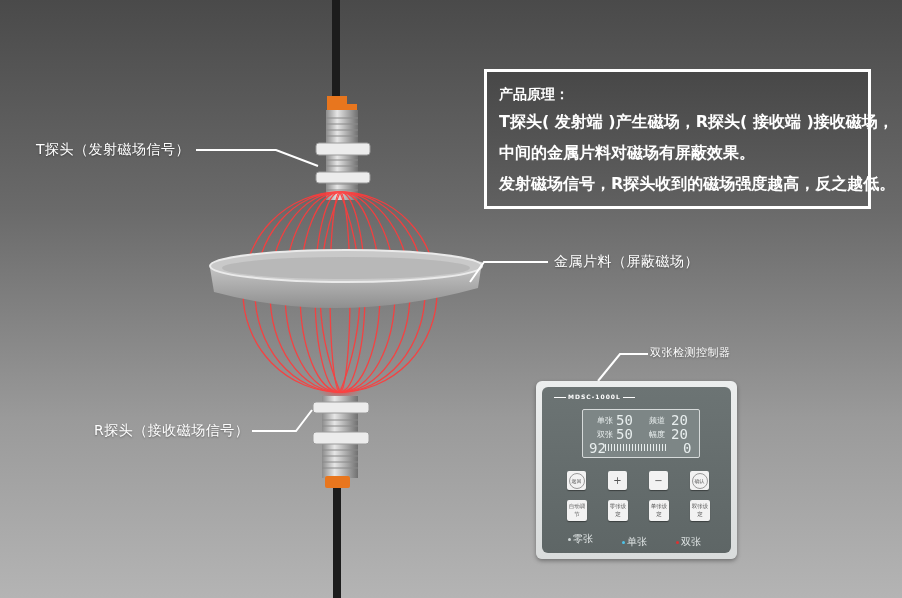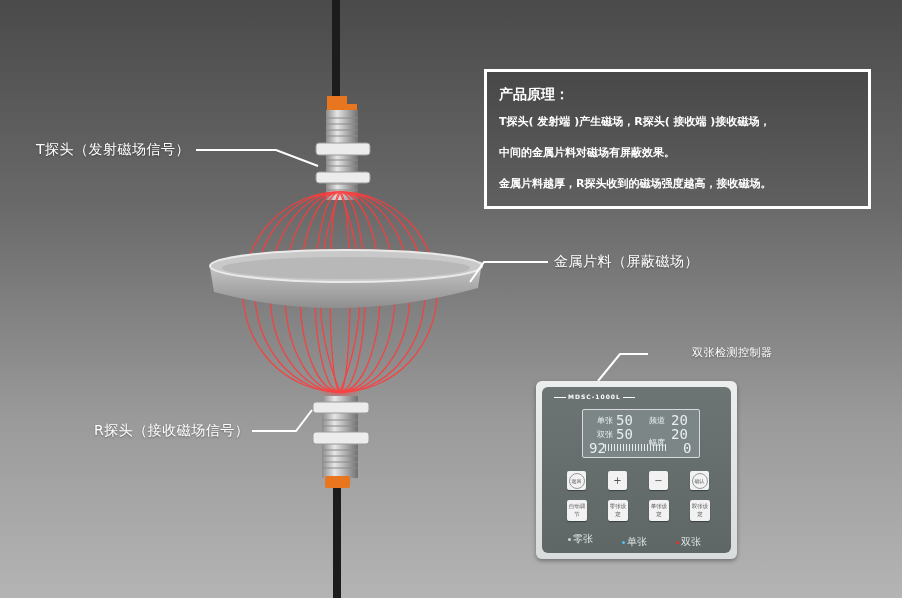--- a/index.html
+++ b/index.html
@@ -17,21 +17,21 @@
     text-shadow: 0 1px 2px rgba(0,0,0,0.35);
   }
 
   .info-box {
     position: absolute; left: 484px; top: 69px; width: 387px; height: 140px;
     border: 3px solid #ffffff; box-sizing: border-box;
     background: linear-gradient(180deg, rgba(70,70,70,0.9), rgba(95,95,95,0.9));
     padding: 12px 12px 0 12px; color: #fff;
   }
   .info-title { font-weight: bold; font-size: 14px; height: 28px; line-height: 20px; }
-  .info-line { font-weight: bold; font-size: 11px; height: 31px; line-height: 20px; white-space: nowrap; }
+  .info-line { font-weight: bold; font-size: 16px; height: 31px; line-height: 20px; white-space: nowrap; }
 
   
   .controller {
     position: absolute; left: 536px; top: 381px; width: 201px; height: 178px;
     background: linear-gradient(180deg, #eceeee, #d9dcdc);
     border-radius: 6px; box-shadow: 0 2px 4px rgba(0,0,0,0.35);
   }
   .ctrl-face {
     position: absolute; left: 6px; top: 6px; right: 6px; bottom: 6px;
     background: linear-gradient(180deg, #6c7474, #5e6666);
@@ -140,41 +140,41 @@
       <polyline points="196,150 276,150 318,166"></polyline>
       <polyline points="548,262 484,262 470,282"></polyline>
       <polyline points="252,431 296,431 312,410"></polyline>
       <polyline points="648,354 620,354 598,381"></polyline>
     </g>
   </svg>
 
   <div class="label" style="left:36px; top:141px;">T探头（发射磁场信号）</div>
   <div class="label" style="left:554px; top:253px;">金属片料（屏蔽磁场）</div>
   <div class="label" style="left:94px; top:422px;">R探头（接收磁场信号）</div>
-  <div class="label" style="left:650px; top:345px; font-size:11px;margin-left:42px;">双张检测控制器</div>
+  <div class="label" style="left:650px; top:345px; font-size:11px;">双张检测控制器</div>
 
   <div class="info-box">
     <div class="info-title">产品原理：</div>
     <div class="info-line">T探头( 发射端 )产生磁场，R探头( 接收端 )接收磁场，</div>
     <div class="info-line">中间的金属片料对磁场有屏蔽效果。</div>
-    <div class="info-line">金属片料越厚，R探头收到的磁场强度越高，接收磁场。</div>
+    <div class="info-line">发射磁场信号，R探头收到的磁场强度越高，反之越低。</div>
   </div>
 
   <div class="controller">
     <div class="ctrl-face">
       <div class="model">MDSC-1000L</div>
 
       <div class="lcd">
         <span class="lcd-cell" style="left:14px; top:5px;">单张</span>
         <span class="lcd-cell lcd-num" style="left:33px; top:2px;">50</span>
         <span class="lcd-cell" style="left:66px; top:5px;">频道</span>
         <span class="lcd-cell lcd-num" style="left:88px; top:2px;">20</span>
         <span class="lcd-cell" style="left:14px; top:19px;">双张</span>
         <span class="lcd-cell lcd-num" style="left:33px; top:16px;">50</span>
-        <span class="lcd-cell" style="left:66px; top:19px;margin-top:8px;">幅度</span>
+        <span class="lcd-cell" style="left:66px; top:19px;">幅度</span>
         <span class="lcd-cell lcd-num" style="left:88px; top:16px;">20</span>
         <span class="lcd-cell lcd-num" style="left:6px; top:30px;">92</span>
         <div class="bar-ticks"></div>
         <span class="lcd-cell lcd-num" style="left:100px; top:30px;">0</span>
       </div>
 
       <div class="key key-round" style="left:25px; top:84px;"><span>返回</span></div>
       <div class="key" style="left:66px; top:84px; font-size:10px;"><span>+</span></div>
       <div class="key" style="left:107px; top:84px; font-size:10px;"><span>−</span></div>
       <div class="key key-round" style="left:148px; top:84px;"><span>确认</span></div>

